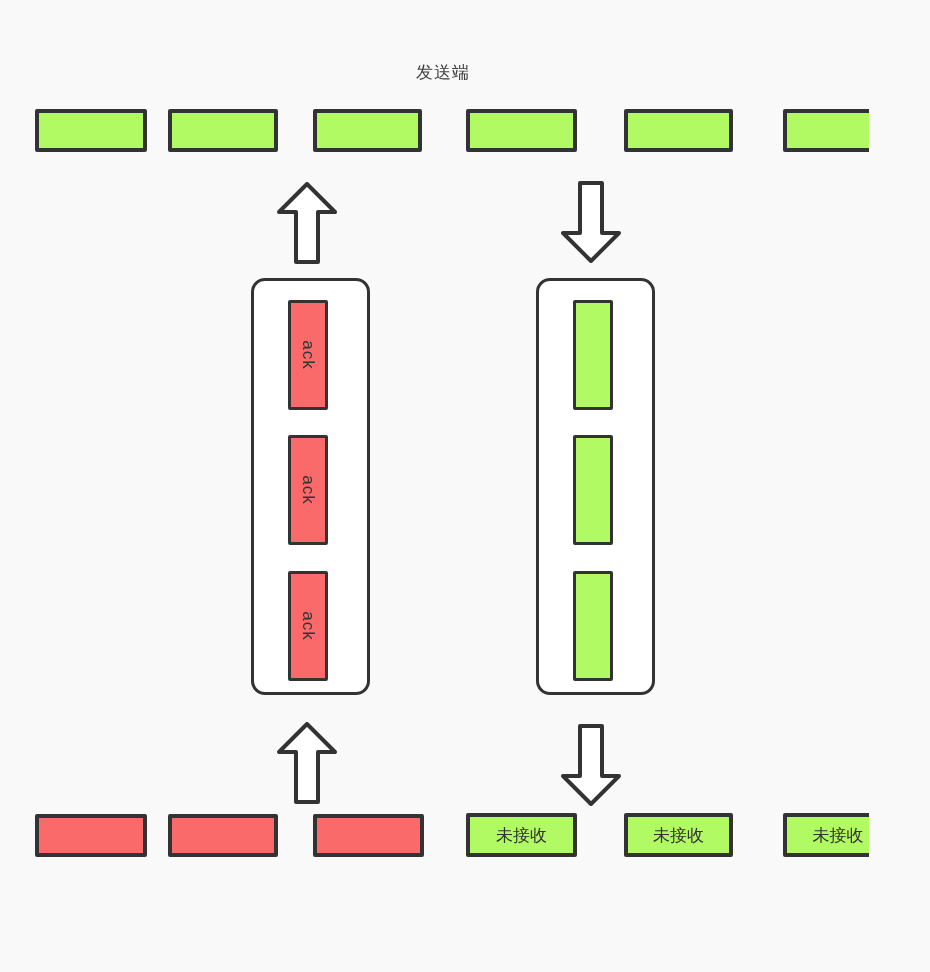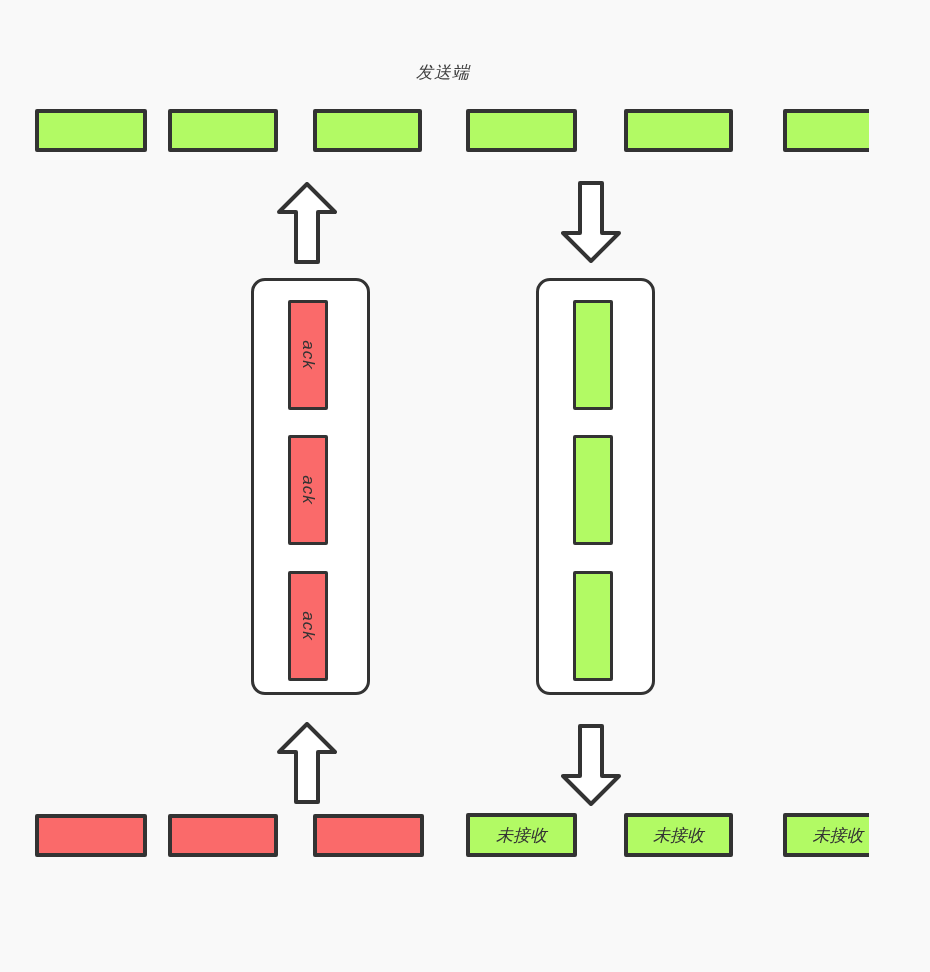--- a/index.html
+++ b/index.html
@@ -14,21 +14,20 @@
   html, body {
     font-family: "Liberation Sans", "DejaVu Sans", sans-serif;
     background: var(--background);
   }
   .canvas {
     position: relative;
     width: 869px;
     height: 972px;
     background: var(--background);
     overflow: hidden;
-    font-style: italic;
   }
   .title {
     position: absolute;
     width: 160px;
     text-align: center;
     font-size: 17px;
     color: var(--text);
     letter-spacing: 1px;
   }
   .box {

